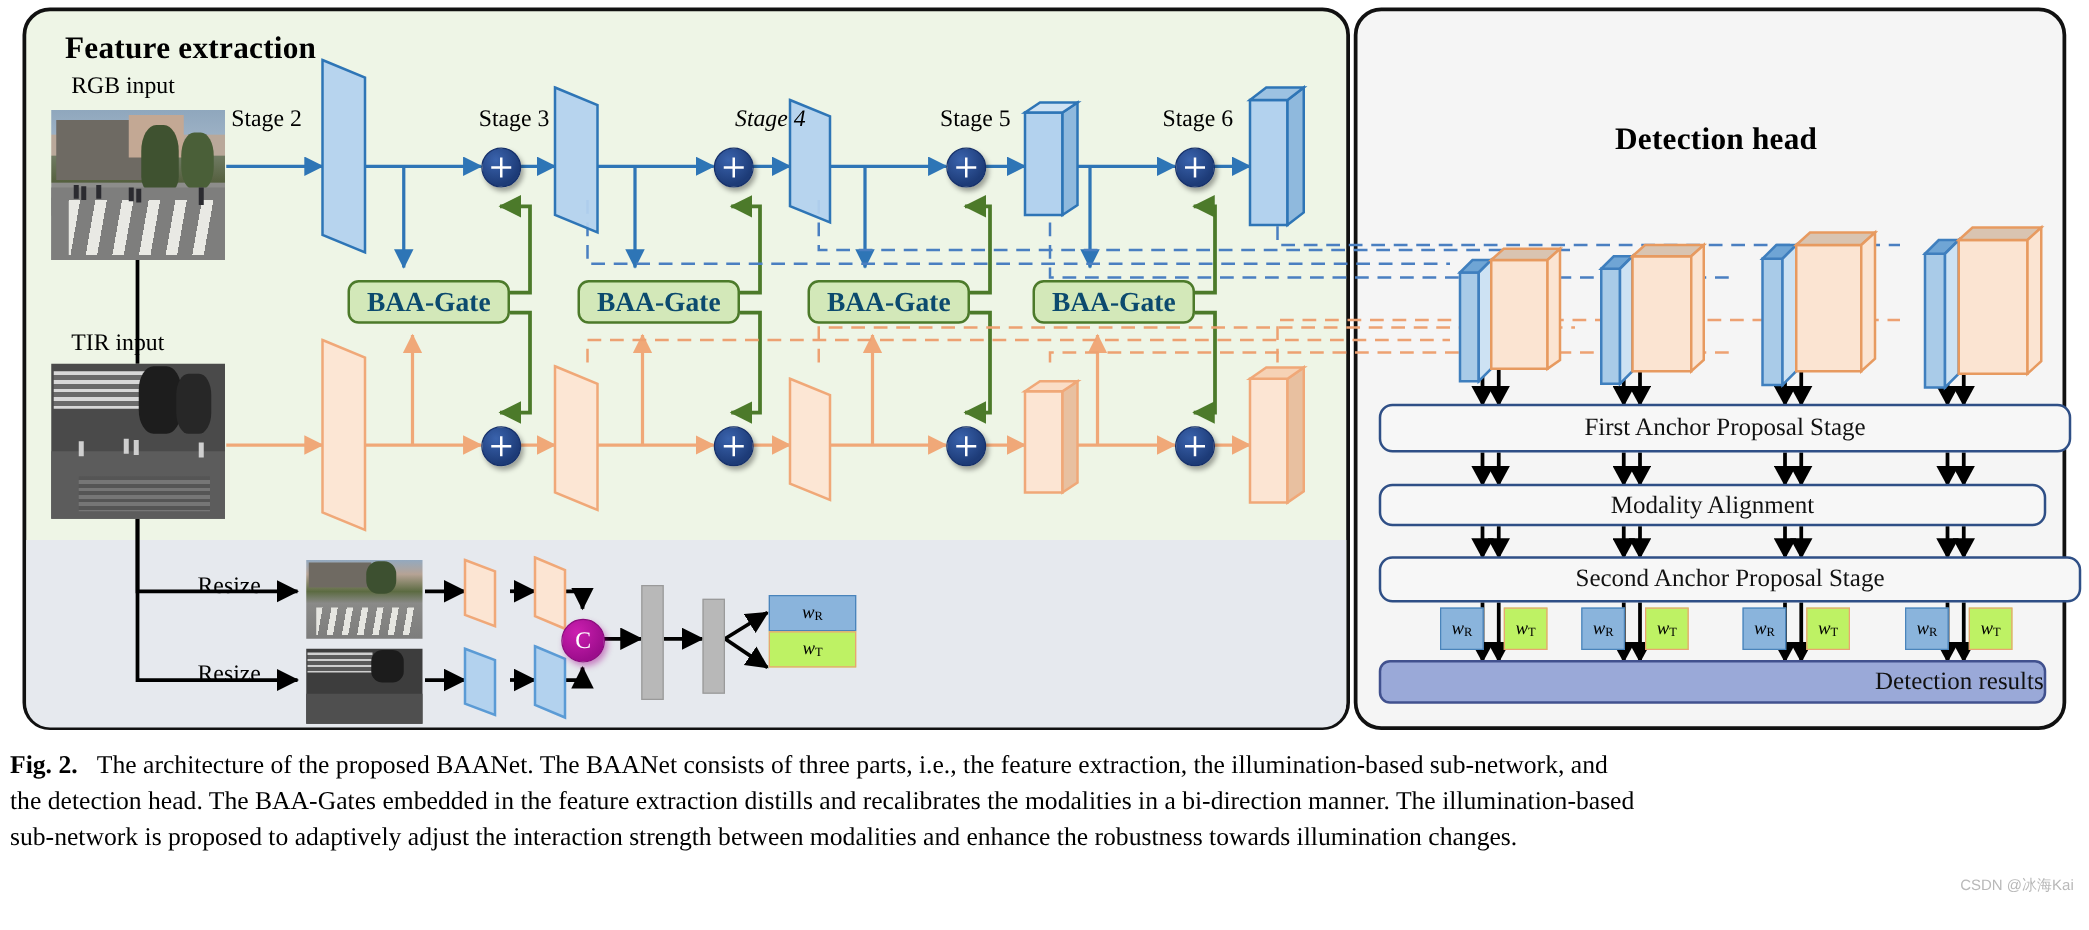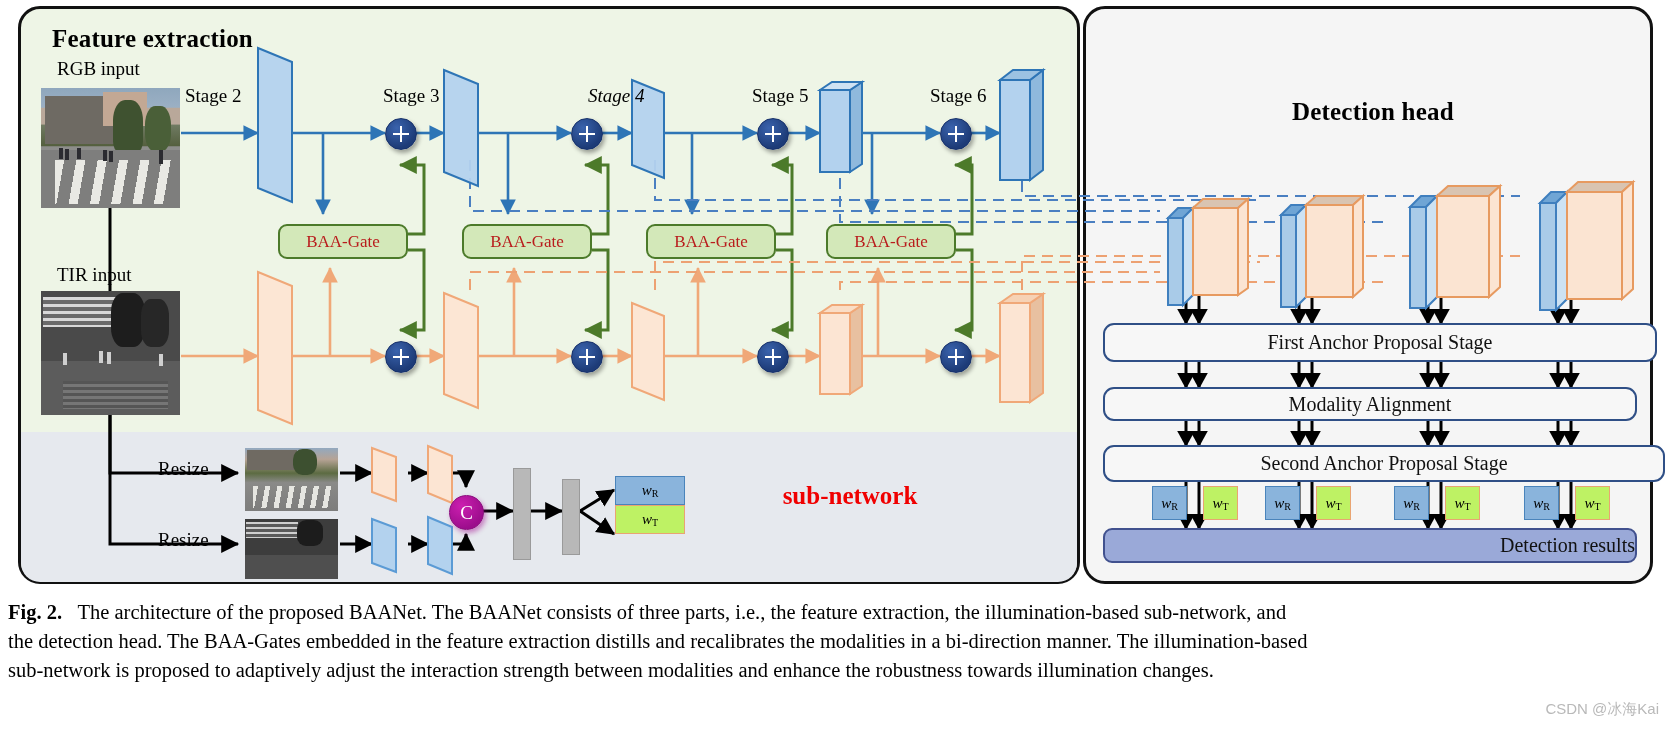--- a/index.html
+++ b/index.html
@@ -51,21 +51,21 @@
 
   #tir-small{left:245px;top:519px;width:93px;height:60px;background:#3d3d3d;}
   #tir-small .b{position:absolute;left:1px;top:3px;width:52px;height:16px;
     background:repeating-linear-gradient(#cfcfcf 0 2px,#5a5a5a 2px 5px);}
   #tir-small .t{position:absolute;left:52px;top:1px;width:26px;height:26px;background:#1c1c1c;border-radius:35%;}
   #tir-small .r{position:absolute;left:0;bottom:0;width:93px;height:24px;background:#4f4f4f;}
 
   
   .gate{position:absolute;height:35px;background:#d3e8b9;border:2.5px solid #4c7a2a;
     border-radius:9px;display:flex;align-items:center;justify-content:center;box-sizing:border-box;}
-  .gate span{color:#b91c1c;font-weight:normal;font-size:17px;font-family:"Liberation Serif",serif;}
+  .gate span{color:#0c4a6e;font-weight:bold;font-size:22px;font-family:"Liberation Serif",serif;}
 
   
   .plus{position:absolute;width:30px;height:30px;border-radius:50%;
     background:radial-gradient(circle at 36% 30%,#3a63ad,#1d3b77 70%);
     border:1.5px solid #16306a;box-shadow:2px 3px 4px rgba(0,0,0,.35);}
   .plus:before,.plus:after{content:'';position:absolute;background:#fff;}
   .plus:before{left:7px;top:13.5px;width:16px;height:2.6px;}
   .plus:after{top:7px;left:13.7px;height:16px;width:2.6px;}
 
   
@@ -87,21 +87,21 @@
 
   
   .dbox{position:absolute;box-sizing:border-box;background:#f7f7f7;border:2.5px solid #2f4f86;
     border-radius:11px;display:flex;align-items:center;justify-content:center;
     font-size:20px;color:#111;}
   #results-box{position:absolute;box-sizing:border-box;background:#9aa9d8;border:2px solid #41518e;
     border-radius:9px;display:flex;align-items:center;justify-content:flex-end;font-size:20px;color:#111;}
 
   
   #caption{position:absolute;left:8px;top:598px;width:1655px;font-size:20.5px;line-height:29px;color:#000;}
-  #watermark{position:absolute;right:12px;top:700px;font-size:15px;color:#b9b9b9;
+  #watermark{position:absolute;right:12px;top:700px;font-size:12px;color:#b9b9b9;
     font-family:"Liberation Sans",sans-serif;}
 
   svg.layer{position:absolute;left:0;top:0;width:1671px;height:744px;pointer-events:none;}
 </style>
 </head>
 <body>
 
 <div id="root">
 
   <div class="abs" id="feature-panel"></div>
@@ -391,21 +391,20 @@
   <div class="fcbar" style="left:562px;top:479px;width:16px;height:74px;"></div>
 
   <div class="wchip r" style="left:615px;top:476px;width:70px;height:29px;">
     <span><i>w</i><sub>R</sub></span>
   </div>
   <div class="wchip t" style="left:615px;top:505px;width:70px;height:29px;">
     <span><i>w</i><sub>T</sub></span>
   </div>
 
   <div class="abs" style="left:730px;top:478px;color:#f00000;font-weight:bold;font-size:25px;line-height:36px;text-align:center;width:240px;">
-    <div>sub-network</div>
   </div>
 
   <div class="dbox" style="left:1103px;top:323px;width:554px;height:39px;">
     <span>First Anchor Proposal Stage</span>
   </div>
   <div class="dbox" style="left:1103px;top:387px;width:534px;height:34px;">
     <span>Modality Alignment</span>
   </div>
   <div class="dbox" style="left:1103px;top:445px;width:562px;height:37px;">
     <span>Second Anchor Proposal Stage</span>

